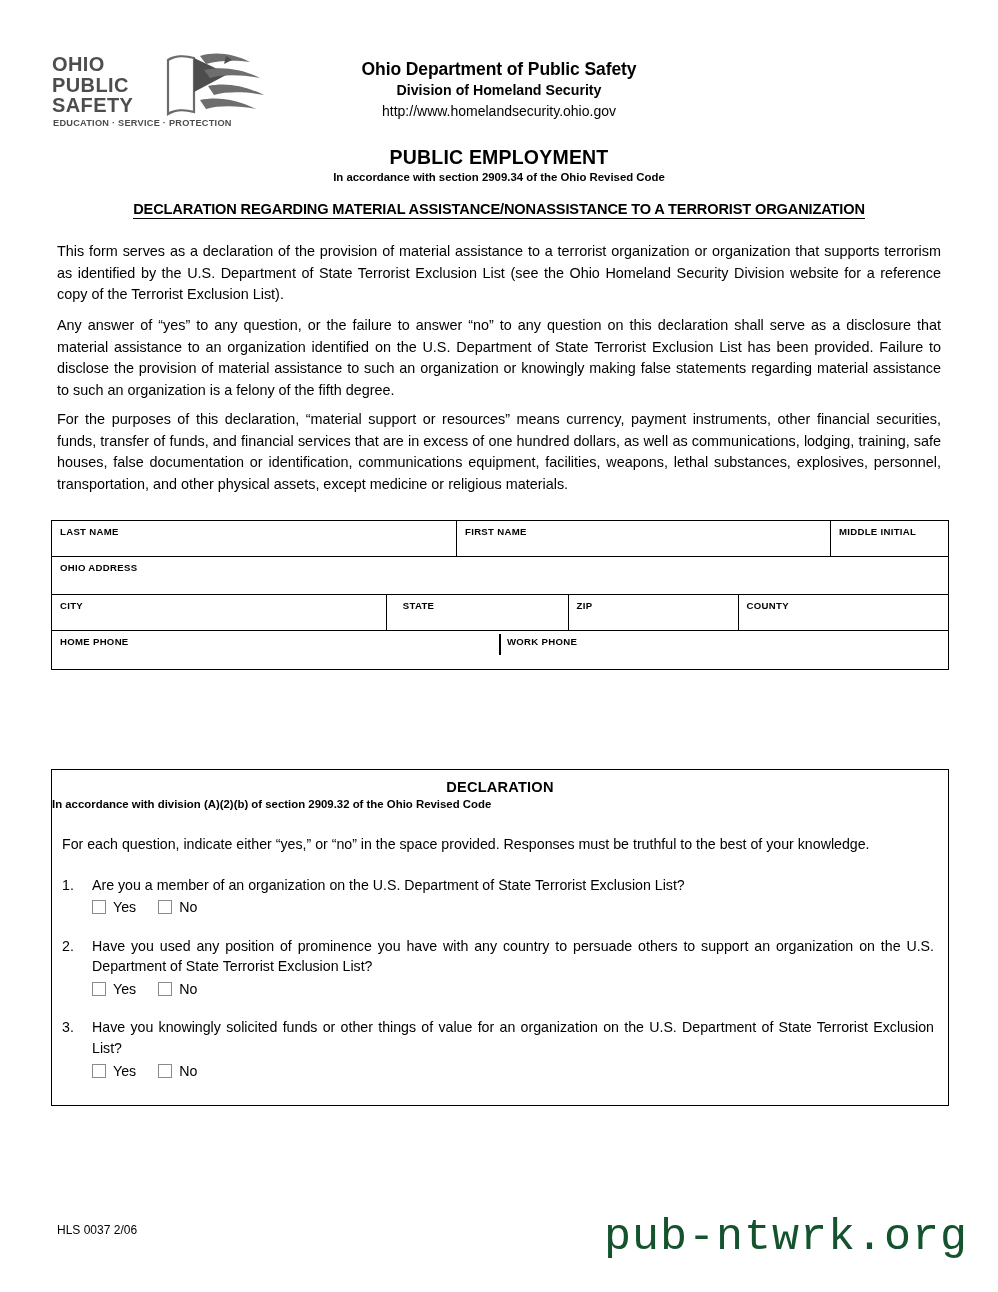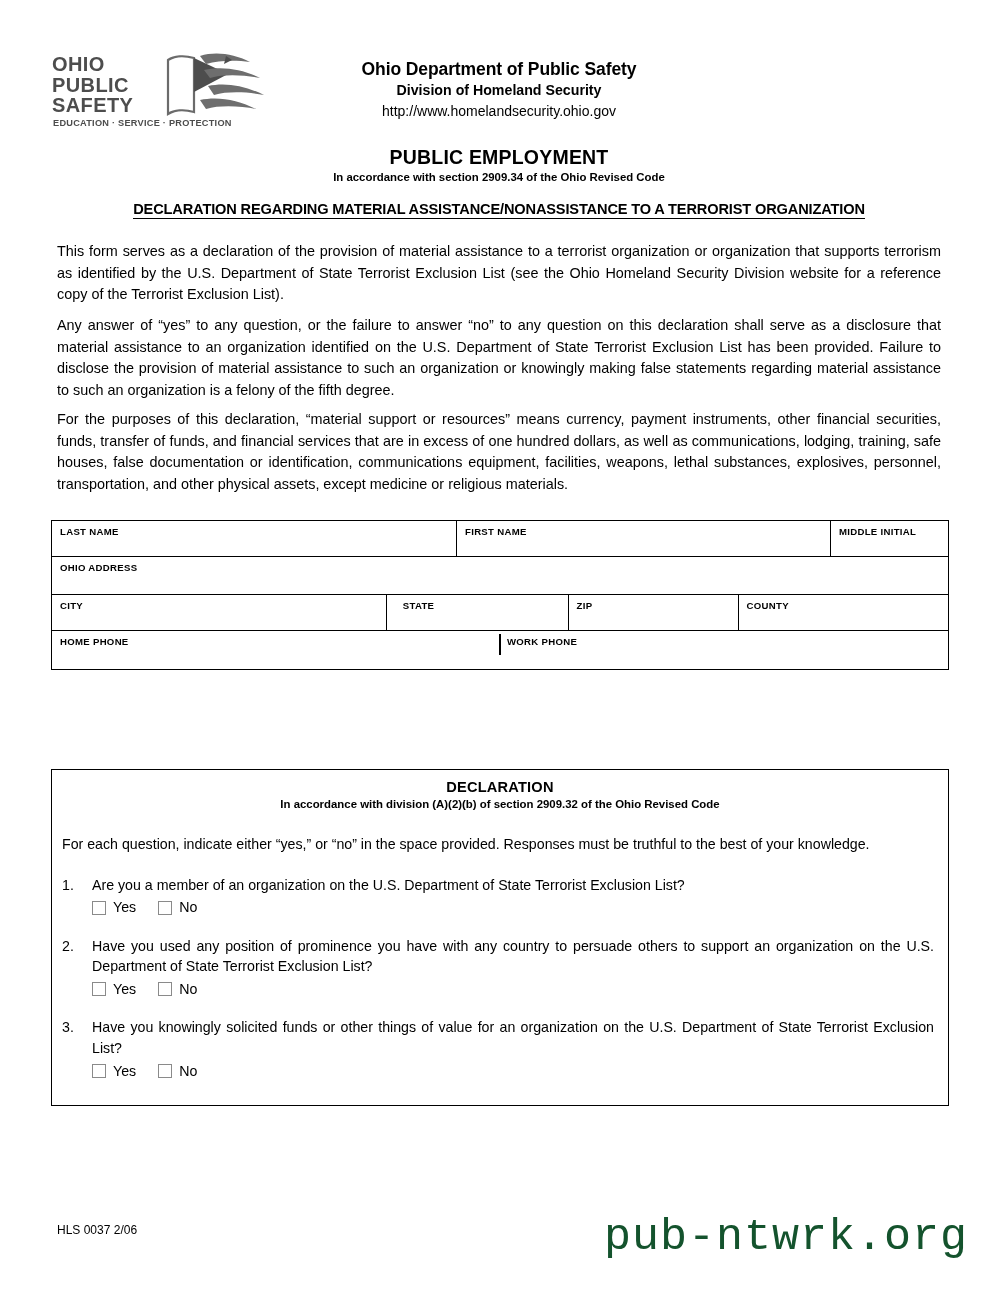--- a/index.html
+++ b/index.html
@@ -195,21 +195,21 @@
     box-sizing: border-box;
   }
   .decl-box-title {
     text-align: center;
     font-size: 14.6px;
     font-weight: bold;
     margin-top: 9px;
     letter-spacing: 0.2px;
   }
   .decl-box-sub {
-    text-align: center;
+    text-align: left;
     font-size: 11.4px;
     font-weight: bold;
     margin-top: 3px;
   }
   .decl-instr {
     font-size: 14.2px;
     margin: 24px 0 0 10px;
     padding-right: 12px;
     line-height: 1.45;
   }
@@ -237,21 +237,21 @@
     line-height: 1.46;
     text-align: justify;
   }
   .answers {
     margin-top: 5px;
     display: flex;
     align-items: center;
   }
   .cbgroup {
     display: flex;
-    align-items: flex-end;
+    align-items: flex-start;
     margin-right: 22px;
   }
   .checkbox {
     width: 14px;
     height: 14px;
     border: 1.4px solid #8a8a8a;
     background: #ffffff;
     box-sizing: border-box;
     display: inline-block;
   }

